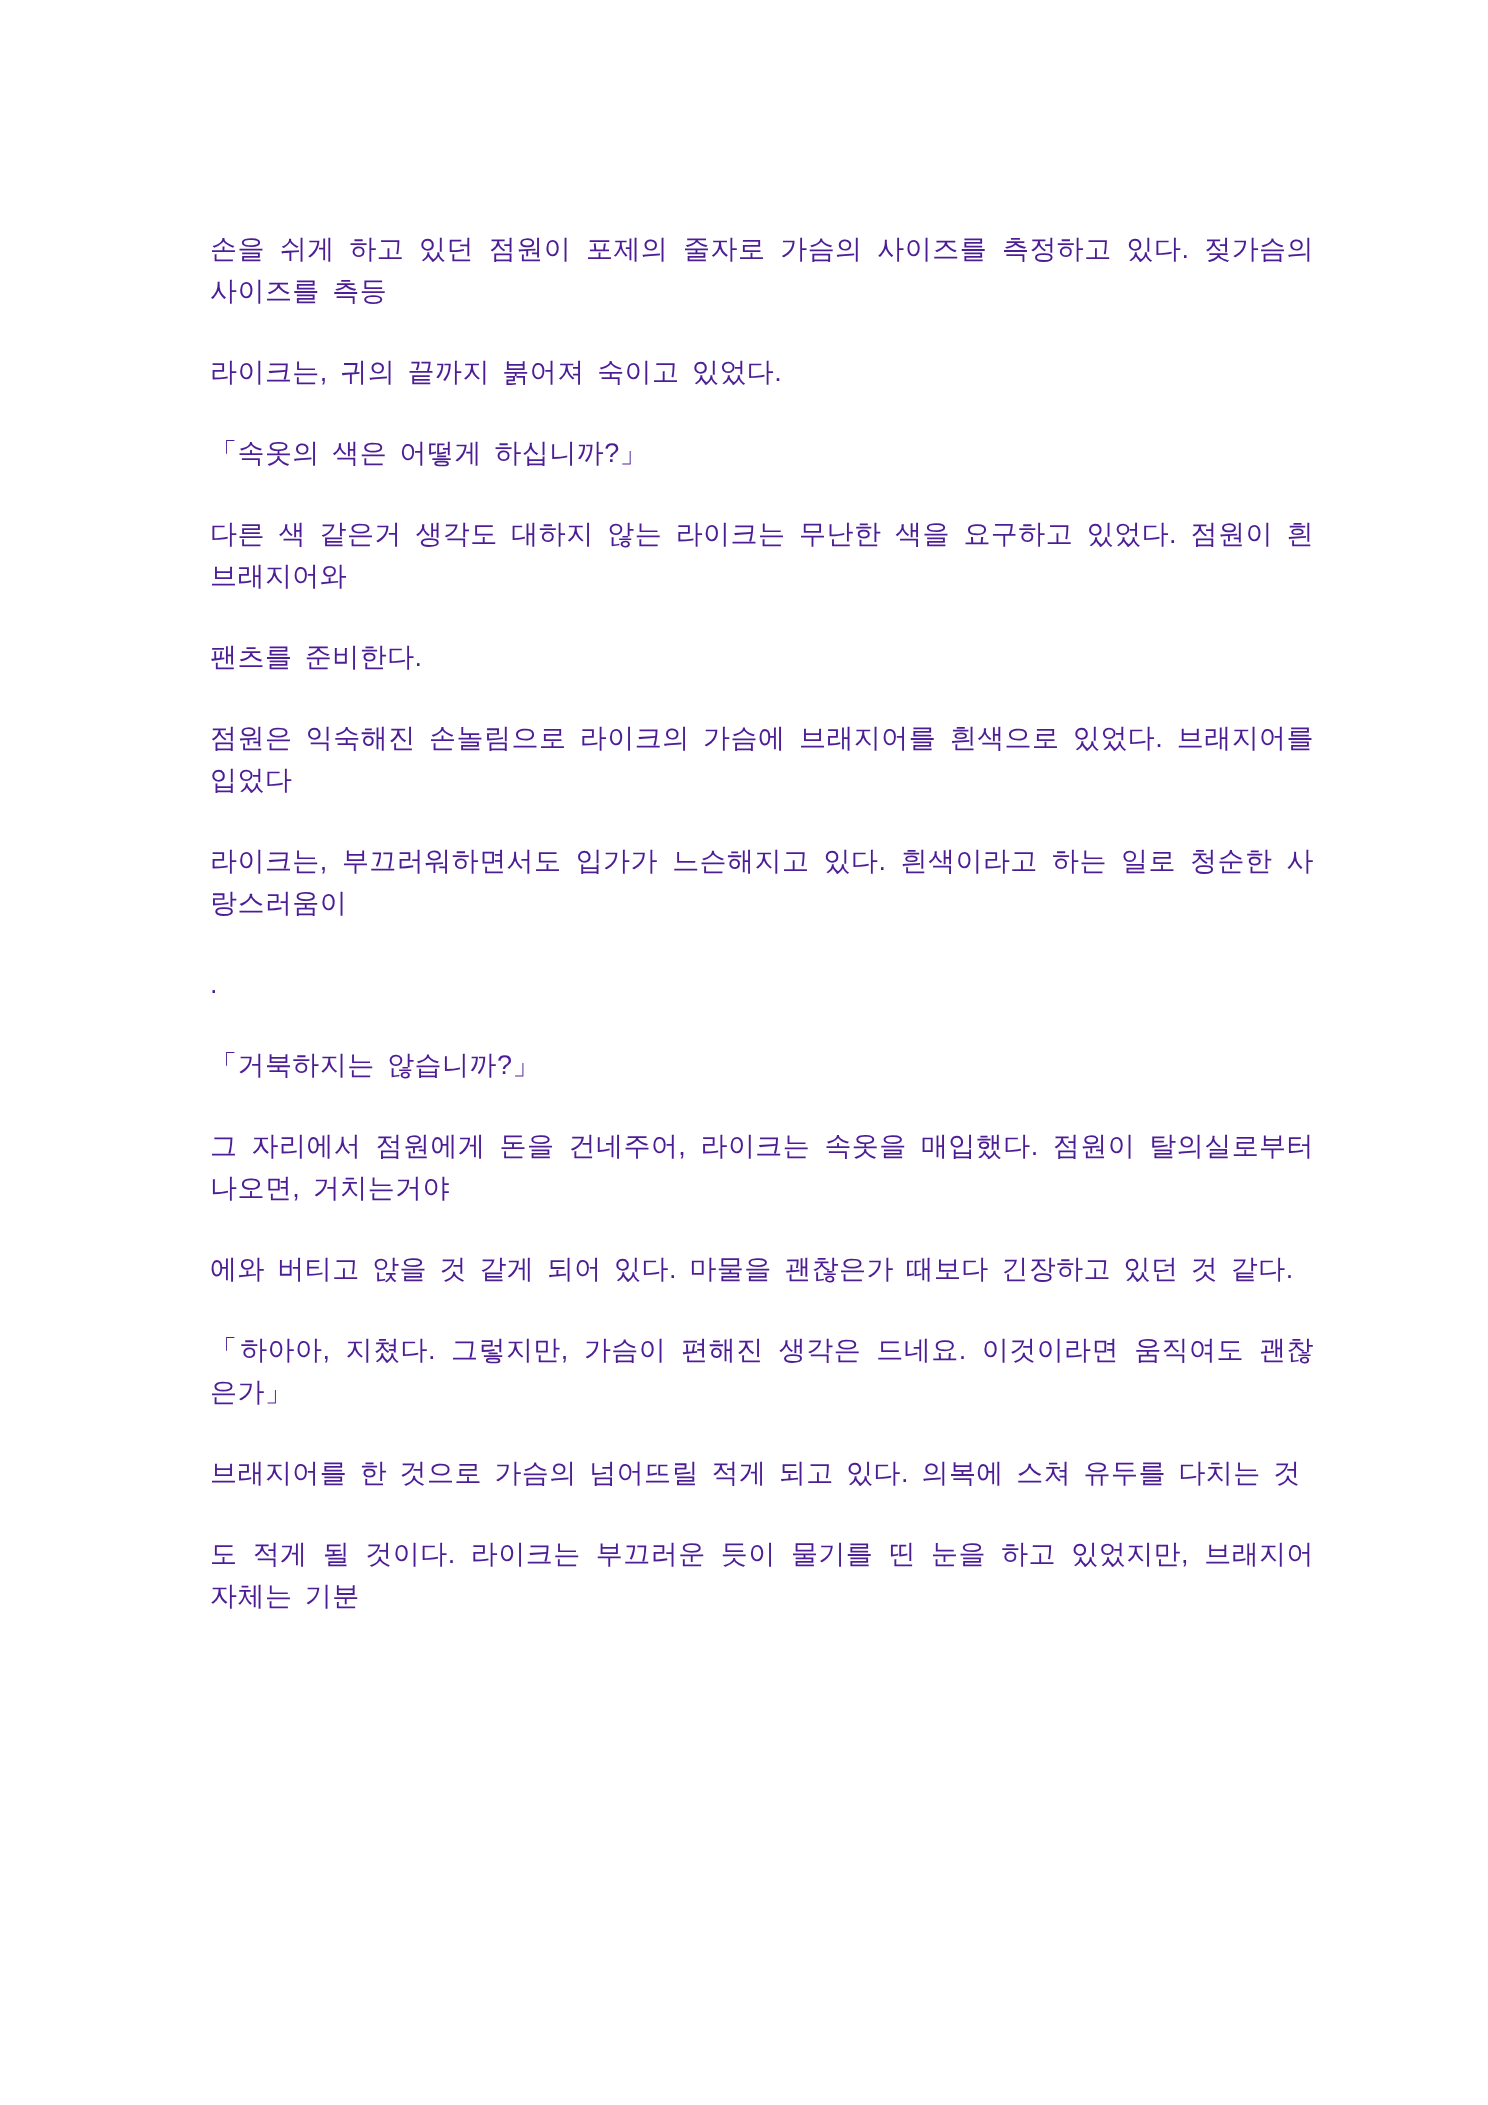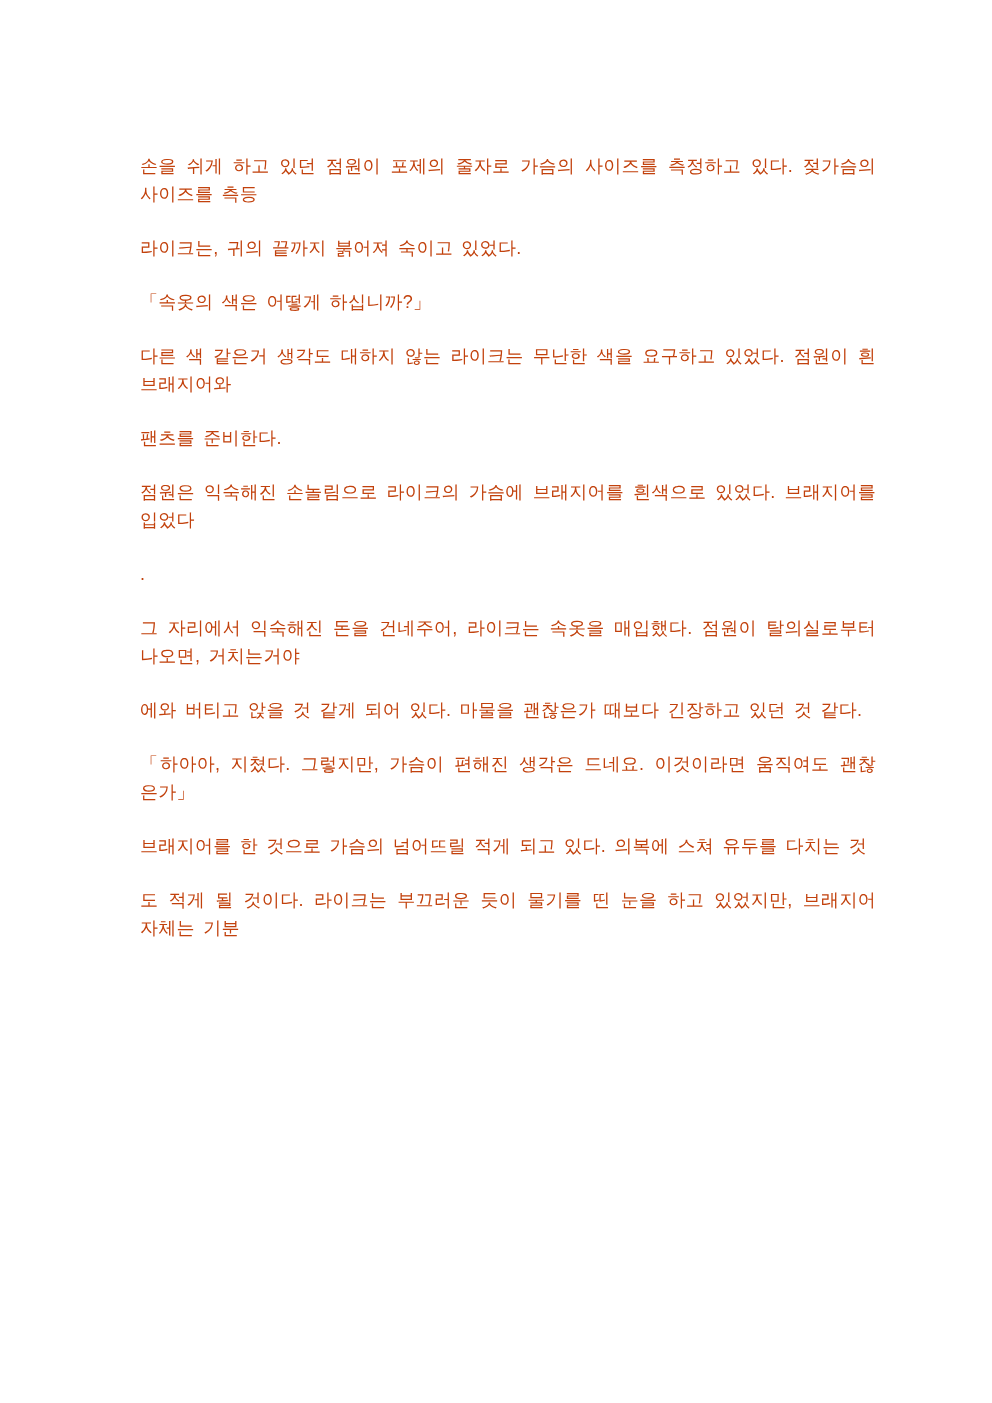--- a/index.html
+++ b/index.html
@@ -18,33 +18,35 @@
     padding: 152px 116px 0 140px; 
     width: 992px;
   }
   .para {
     margin: 0 0 26px 0;
     font-size: 18px;
     line-height: 28px;
     letter-spacing: 0.3px;
     word-spacing: 3px;
     text-align: justify;
-    color: #c2410c;
+    color: #4c1d95;
     
   }
 </style>
 </head>
 <body>
 
 <div class="doc-body" style="color: rgb(61, 61, 61);">
     <p class="para">손을 쉬게 하고 있던 점원이 포제의 줄자로 가슴의 사이즈를 측정하고 있다. 젖가슴의 사이즈를 측등</p>
     <p class="para">라이크는, 귀의 끝까지 붉어져 숙이고 있었다.</p>
     <p class="para">「속옷의 색은 어떻게 하십니까?」</p>
     <p class="para">다른 색 같은거 생각도 대하지 않는 라이크는 무난한 색을 요구하고 있었다. 점원이 흰 브래지어와</p>
     <p class="para">팬츠를 준비한다.</p>
     <p class="para">점원은 익숙해진 손놀림으로 라이크의 가슴에 브래지어를 흰색으로 있었다. 브래지어를 입었다</p>
+    <p class="para">라이크는, 부끄러워하면서도 입가가 느슨해지고 있다. 흰색이라고 하는 일로 청순한 사랑스러움이</p>
     <p class="para">.</p>
-    <p class="para">그 자리에서 익숙해진 돈을 건네주어, 라이크는 속옷을 매입했다. 점원이 탈의실로부터 나오면, 거치는거야</p>
+    <p class="para">「거북하지는 않습니까?」</p>
+    <p class="para">그 자리에서 점원에게 돈을 건네주어, 라이크는 속옷을 매입했다. 점원이 탈의실로부터 나오면, 거치는거야</p>
     <p class="para">에와 버티고 앉을 것 같게 되어 있다. 마물을 괜찮은가 때보다 긴장하고 있던 것 같다.</p>
     <p class="para">「하아아, 지쳤다. 그렇지만, 가슴이 편해진 생각은 드네요. 이것이라면 움직여도 괜찮은가」</p>
     <p class="para">브래지어를 한 것으로 가슴의 넘어뜨릴 적게 되고 있다. 의복에 스쳐 유두를 다치는 것</p>
     <p class="para">도 적게 될 것이다. 라이크는 부끄러운 듯이 물기를 띤 눈을 하고 있었지만, 브래지어 자체는 기분</p>
   </div>
 
 </body></html>

